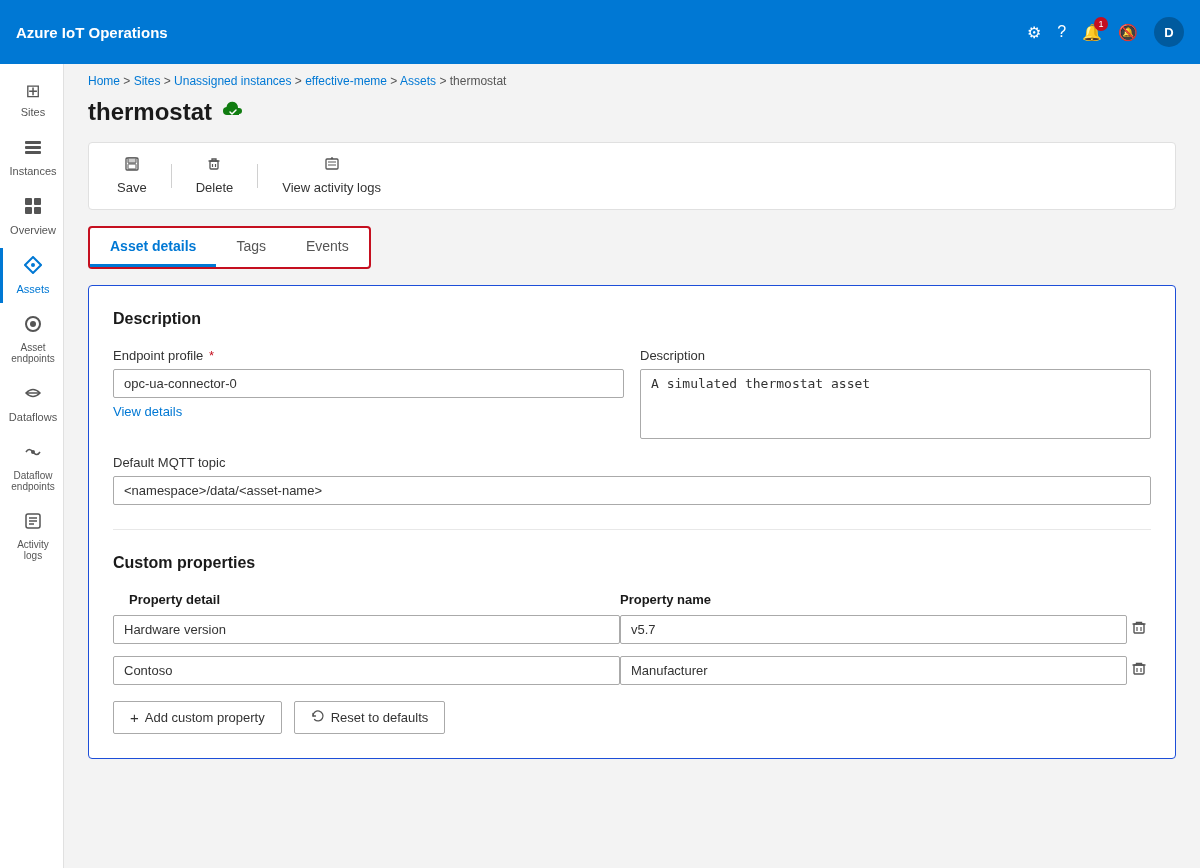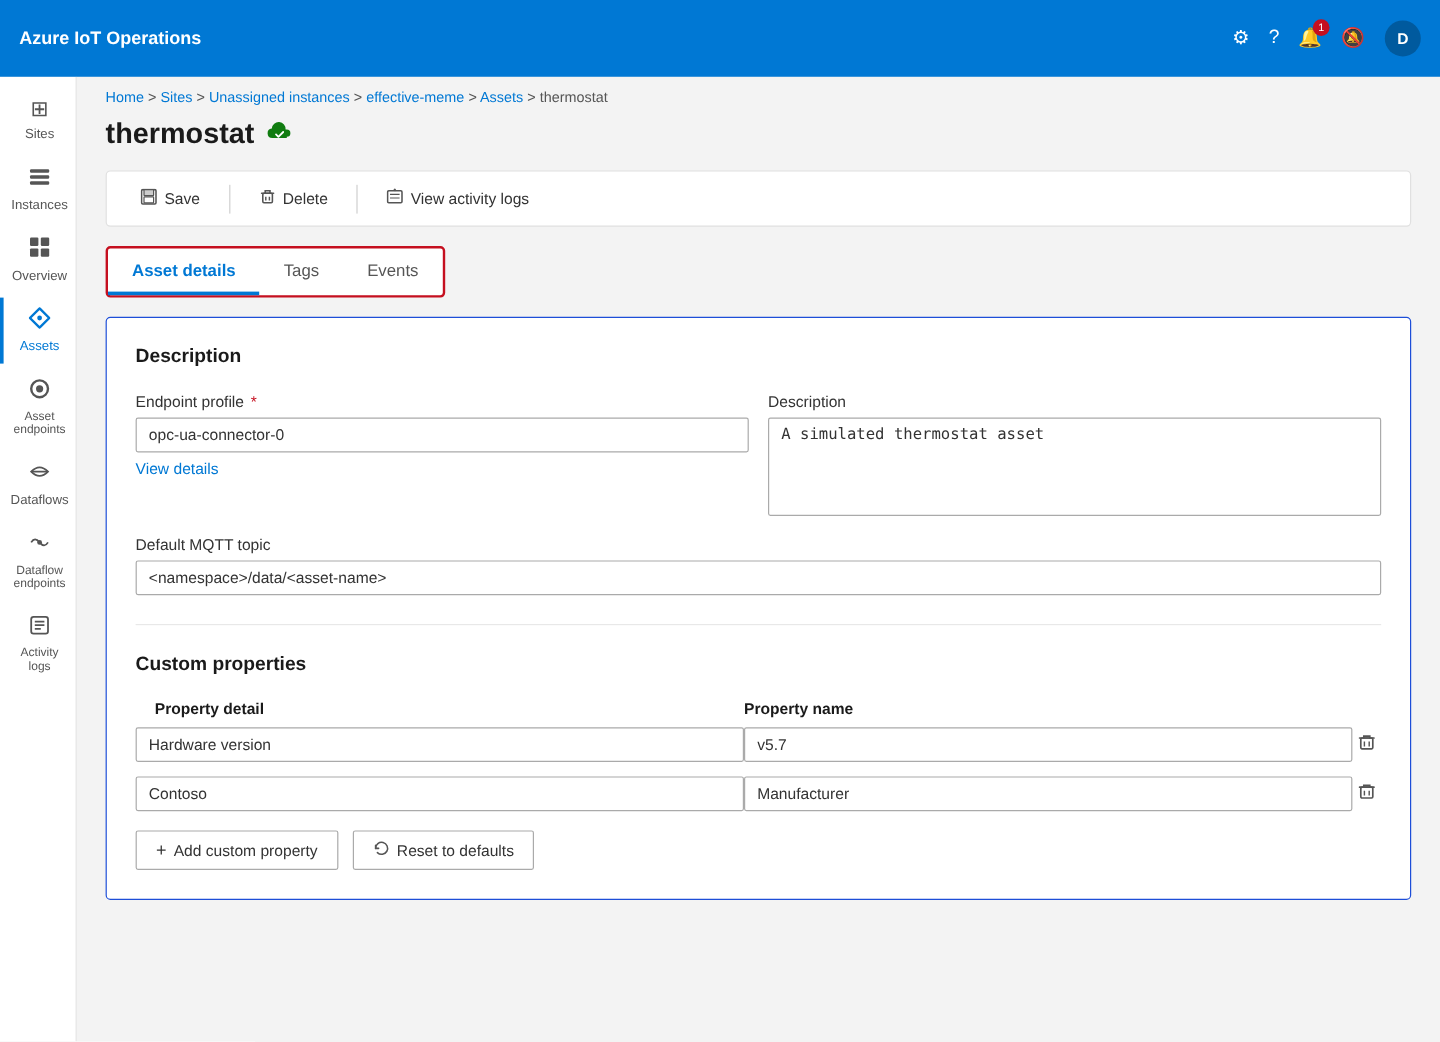--- a/index.html
+++ b/index.html
@@ -104,20 +104,21 @@
       display: flex;
       align-items: center;
       gap: 6px;
       padding: 6px 12px;
       background: transparent;
       border: none;
       cursor: pointer;
       color: #333;
       font-size: 13px;
       border-radius: 2px;
+      flex-direction: column;
     }
     .toolbar-btn .btn-icon { font-size: 14px; }
     .toolbar-divider { width: 1px; height: 24px; background: #d0d0d0; margin: 0 4px; }
 
     
     .tabs-container {
       margin: 16px 24px 0;
       border: 2px solid #c50f1f;
       border-radius: 4px;
       display: inline-flex;
@@ -173,21 +174,21 @@
     .form-textarea {
       padding: 6px 10px;
       border: 1px solid #aaa;
       border-radius: 2px;
       font-size: 13px;
       color: #333;
       background: #fff;
       outline: none;
       width: 100%;
       resize: none;
-      height: 82px;
+      height: 70px;
     }
 
     .view-details-link {
       color: #0078d4;
       font-size: 13px;
       text-decoration: none;
       cursor: pointer;
     }
 
     

